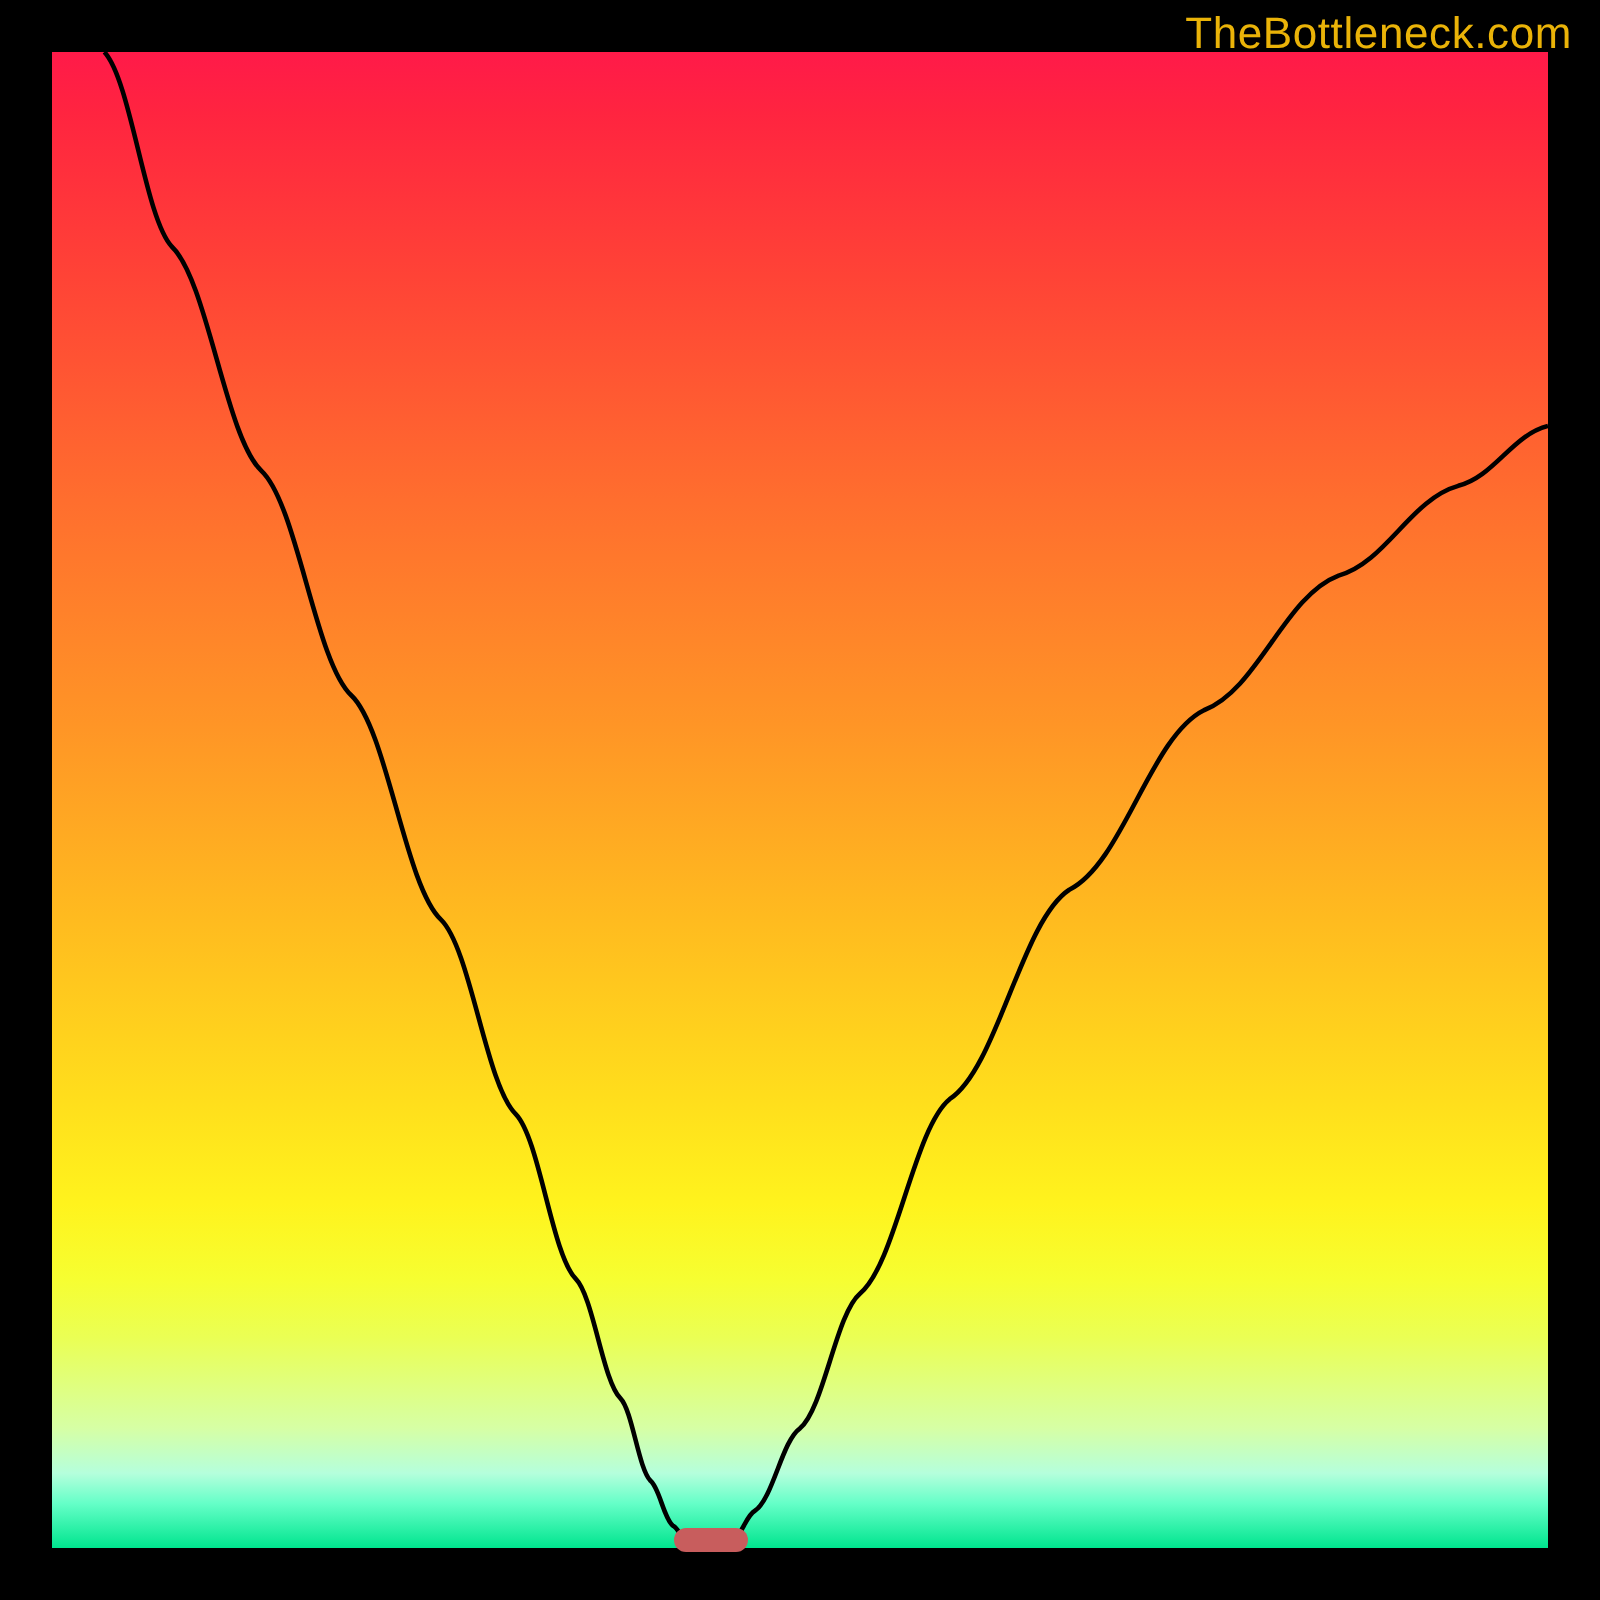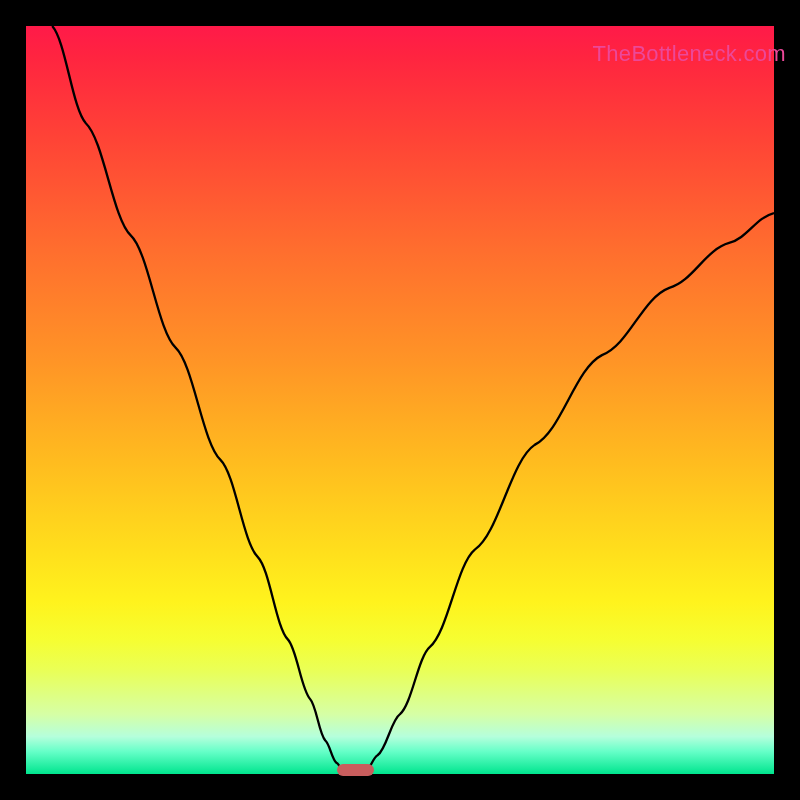--- a/index.html
+++ b/index.html
@@ -9,26 +9,25 @@
     height: 800px;
     background: #000;
     position: relative;
     overflow: hidden;
     font-family: Arial, sans-serif;
   }
   .watermark {
     position: absolute;
     top: 4px;
     right: 14px;
-    color: #ec4899;
+    color: #eab308;
     font-size: 22px;
     z-index: 10;
     font-weight: normal;
     letter-spacing: 0.3px;
-    margin-top: 37px;
   }
   .plot-area {
     position: absolute;
     left: 26px;
     top: 26px;
     width: 748px;
     height: 748px;
     background: linear-gradient(to bottom,
       #ff1a49 0%,
       #ff2440 4%,

